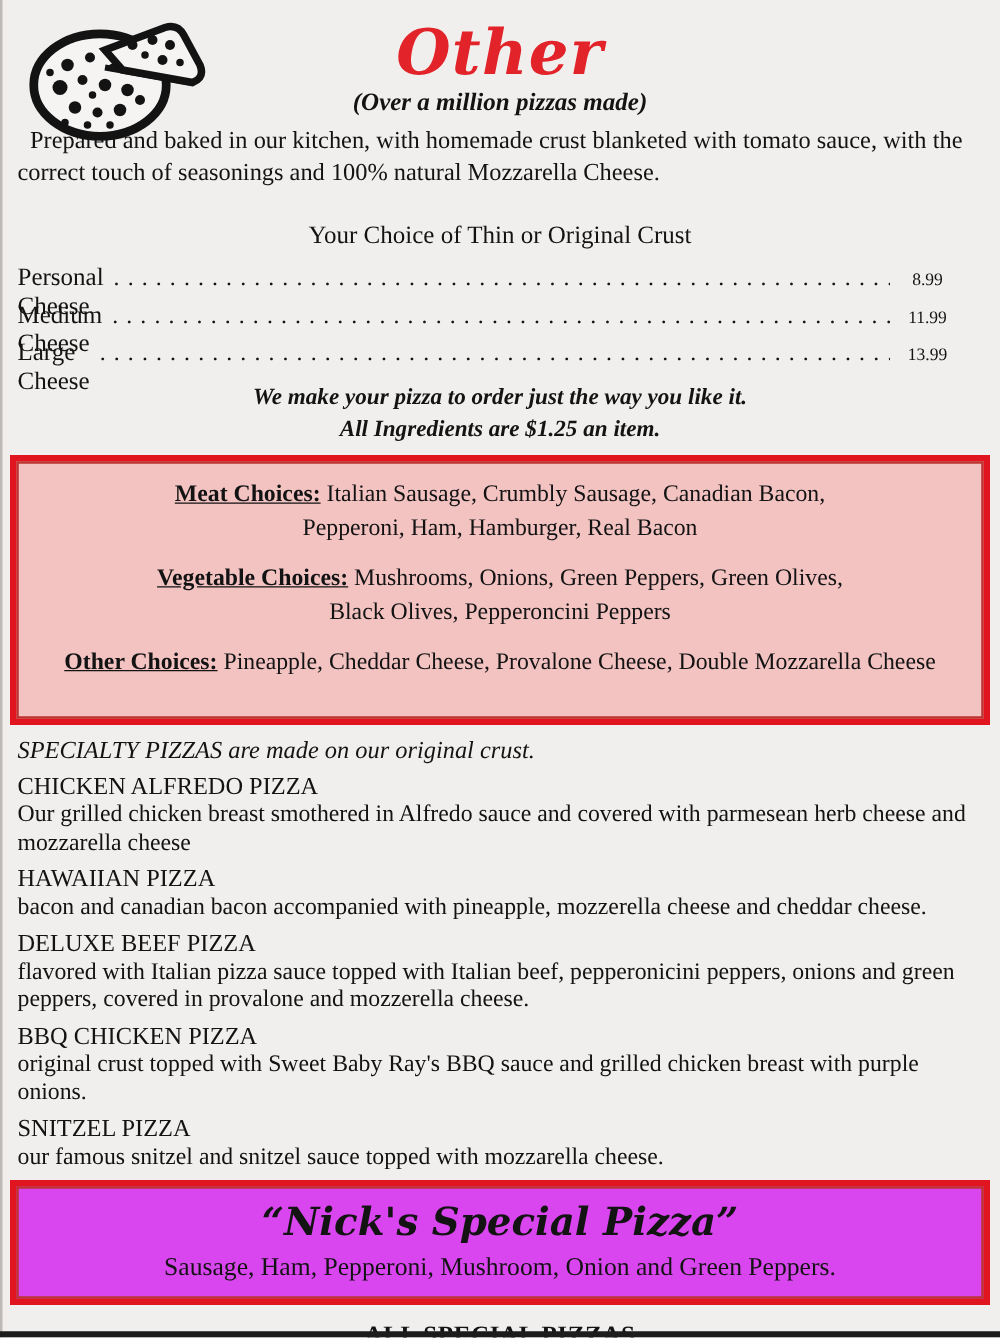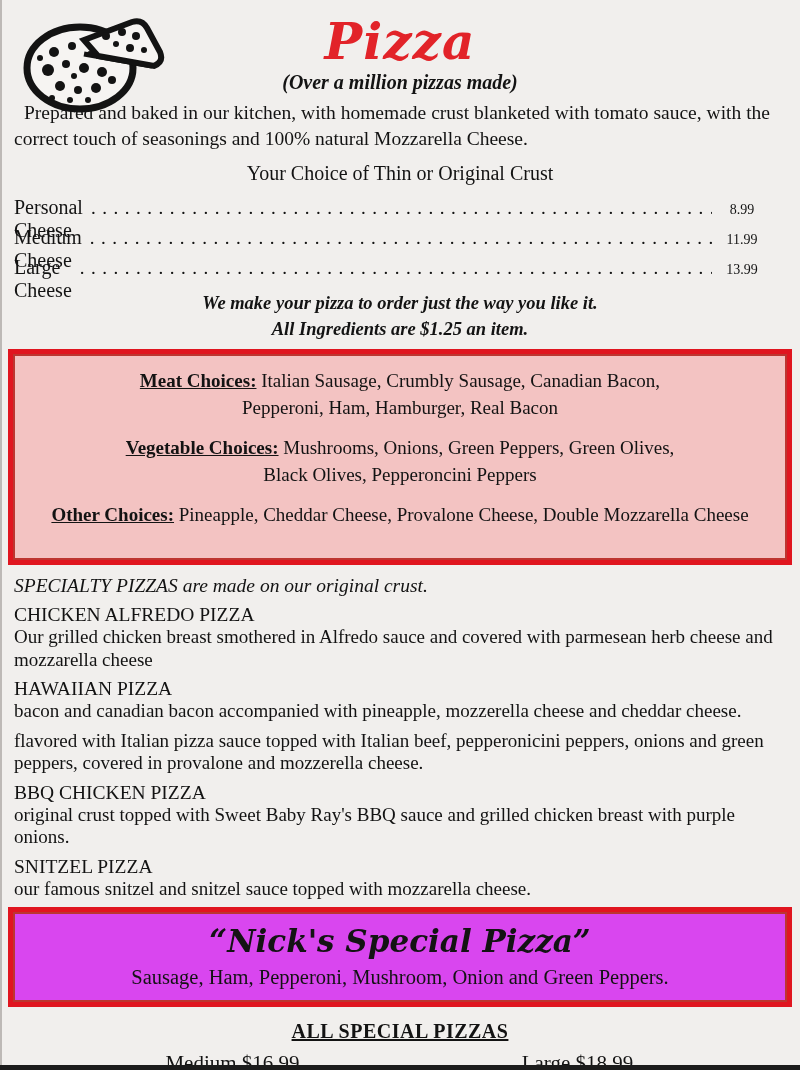--- a/index.html
+++ b/index.html
@@ -35,21 +35,21 @@
   .menu-subtitle {
     font-weight: bold; font-style: italic;
     font-size: 20px; line-height: 24px; margin-top: 2px;
   }
   .intro {
     margin: 6px 30px 0 14px;
     font-size: 19.5px; line-height: 26px;
     text-align: justify; text-indent: 10px;
   }
   .crust-line {
-    margin-top: 9px; text-align: center;
+    margin-top: 24px; text-align: center;
     font-size: 20px; line-height: 24px;
   }
   .price-list { margin: 11px 32px 0 14px; }
   .price-row {
     display: flex; align-items: baseline;
     font-size: 20px; height: 30px;
   }
   .price-row .dots {
     flex: 1 1 auto; overflow: hidden; white-space: nowrap;
     letter-spacing: 6.5px; margin: 0 4px 0 8px;
@@ -136,21 +136,21 @@
           <circle cx="122" cy="30" r="4"></circle>
         <circle cx="116" cy="42" r="4"></circle>
           <circle cx="130" cy="44" r="3"></circle>
         <circle cx="102" cy="38" r="3"></circle>
           <circle cx="38" cy="92" r="3"></circle>
         <circle cx="74" cy="94" r="3"></circle>
           <circle cx="56" cy="94" r="3"></circle>
       </g>
     </svg>
   </span>
-  <div class="menu-title">Pizza</div>
+  <div class="menu-title">Other</div>
   <div class="menu-subtitle">(Over a million pizzas made)</div>
 </div>
 
 <div class="intro">Prepared and baked in our kitchen, with homemade crust blanketed with tomato sauce, with the correct touch of seasonings and 100% natural Mozzarella Cheese.</div>
 
 <div class="crust-line">Your Choice of Thin or Original Crust</div>
 
 <div class="price-list">
   <div class="price-row">
     <span>Personal Cheese</span>
@@ -200,20 +200,21 @@
     <div class="pizza-name">CHICKEN ALFREDO PIZZA</div>
     <div class="pizza-desc">Our grilled chicken breast smothered in Alfredo sauce and covered with parmesean herb cheese and mozzarella cheese</div>
   </div>
 
   <div class="pizza-item">
     <div class="pizza-name">HAWAIIAN PIZZA</div>
     <div class="pizza-desc">bacon and canadian bacon accompanied with pineapple, mozzerella cheese and cheddar cheese.</div>
   </div>
 
   <div class="pizza-item">
+    <div class="pizza-name">DELUXE BEEF PIZZA</div>
     <div class="pizza-desc">flavored with Italian pizza sauce topped with Italian beef, pepperonicini peppers, onions and green peppers, covered in provalone and mozzerella cheese.</div>
   </div>
 
   <div class="pizza-item">
     <div class="pizza-name">BBQ CHICKEN PIZZA</div>
     <div class="pizza-desc">original crust topped with Sweet Baby Ray's BBQ sauce and grilled chicken breast with purple onions.</div>
   </div>
 
   <div class="pizza-item">
     <div class="pizza-name">SNITZEL PIZZA</div>

